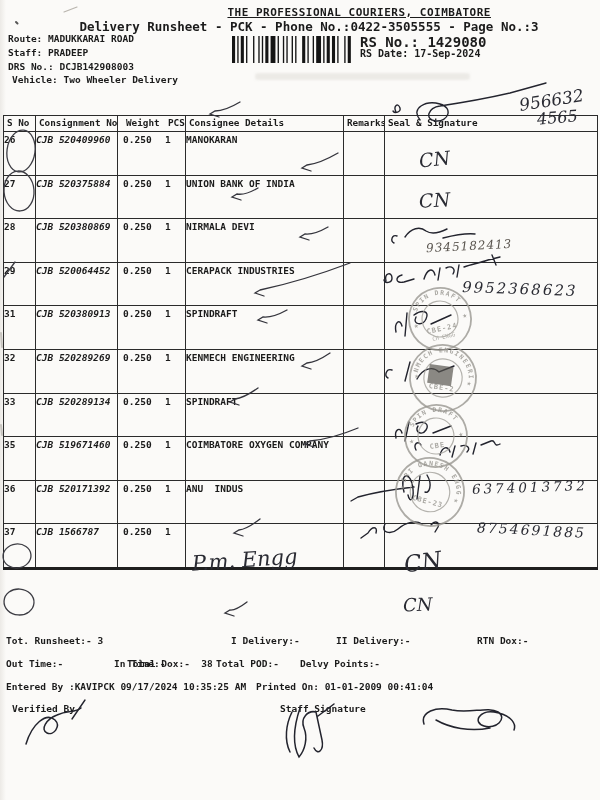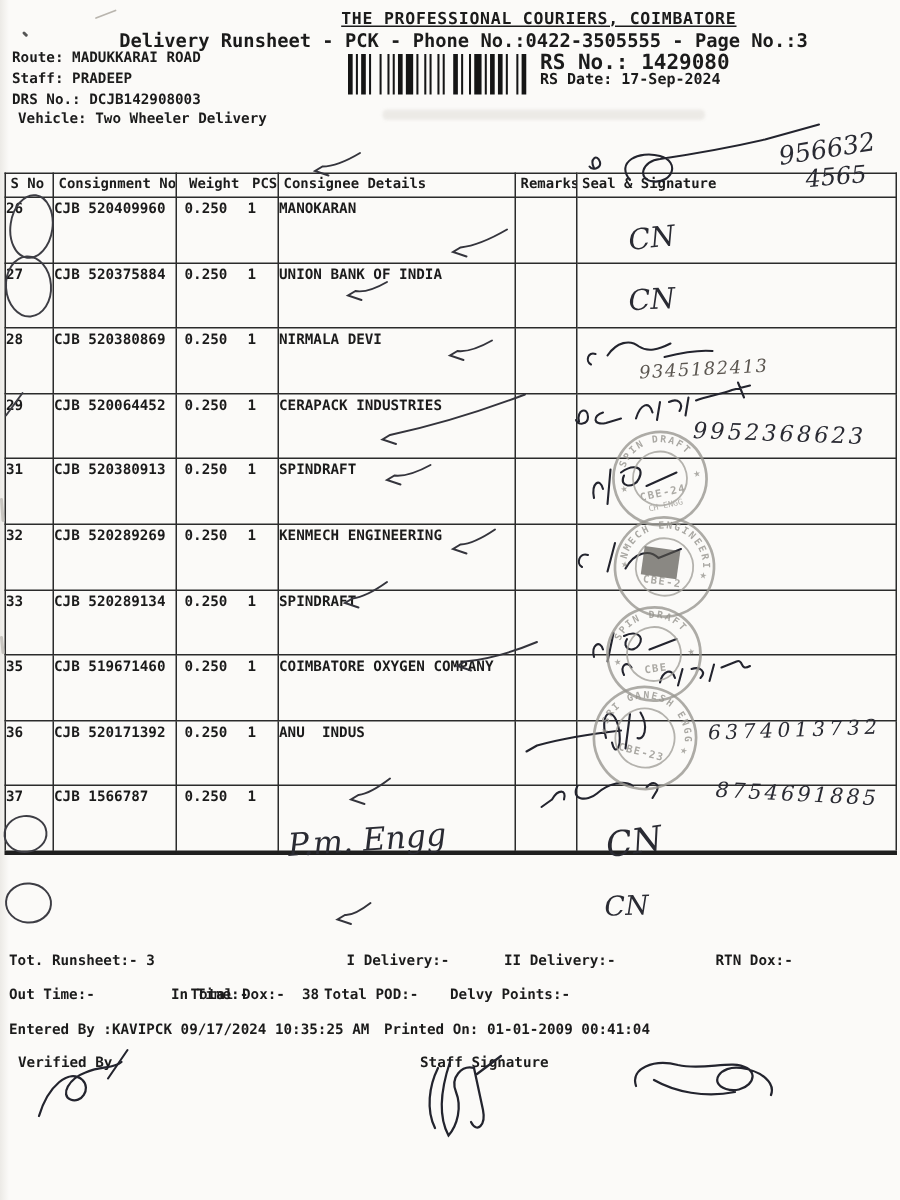--- a/index.html
+++ b/index.html
@@ -16,21 +16,21 @@
   .title{top:19px;left:0;width:600px;text-align:center;font-size:12.5px;font-weight:bold;padding-left:18px;box-sizing:border-box;}
   .hline{font-size:9.5px;font-weight:bold;}
   .smudge{position:absolute;left:255px;top:73px;width:215px;height:7px;background:#dedbd6;opacity:.5;border-radius:3px;filter:blur(1px);}
   
   table.runsheet{position:absolute;left:3px;top:87px;width:594px;table-layout:fixed;
     border-collapse:collapse;border:1.2px solid #2b2b2b;border-bottom:3px solid #1f1f1f;margin-top:28px;}
   table.runsheet th,table.runsheet td{border:1px solid #2b2b2b;vertical-align:top;overflow:hidden;white-space:pre;}
   table.runsheet th{height:14px;font-size:9.3px;text-align:left;padding:1px 0 0 3px;font-weight:bold;}
   table.runsheet td{height:40.6px;font-size:9.5px;font-weight:bold;padding:2px 0 0 0;}
   td.c-sno{padding-left:7px;}
-  td.c-con{padding-left:4px;}
+  td.c-con{padding-left:4px;font-style:italic;}
   .wt-w{display:inline-block;width:42px;padding-left:5px;}
   td.c-name{padding-left:6px;}
   th.h-seal{text-align:center;padding-left:0;}
   
   .hw{position:absolute;font-family:"DejaVu Serif","Liberation Serif",serif;
     font-style:italic;color:#2a2b33;white-space:pre;line-height:1;}
   
   .foot{font-size:9.5px;font-weight:bold;}
   svg.overlay{position:absolute;left:0;top:0;pointer-events:none;}
 </style>

